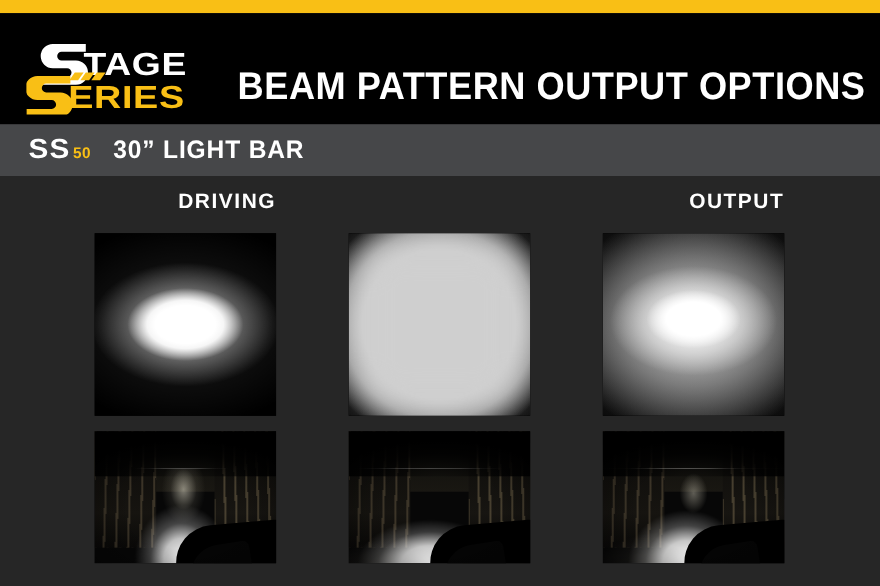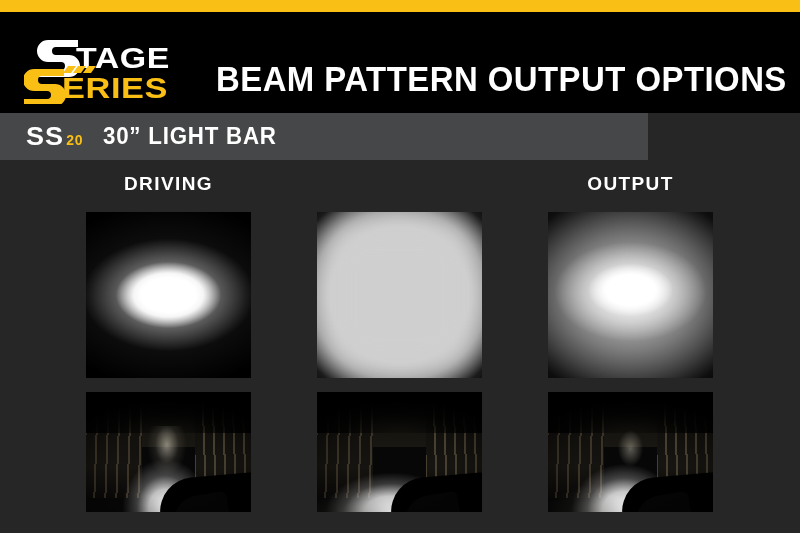--- a/index.html
+++ b/index.html
@@ -30,21 +30,21 @@
     font-family:"Liberation Sans", sans-serif;
     font-size:35px; line-height:40px;
     font-weight:700; color:#ffffff;
     letter-spacing:0.5px;
     transform:scaleX(0.94); transform-origin:left center;
     white-space:nowrap;
   }
 
   
   .subtitle-bar {
-    position:absolute; left:0; top:113px; width:648px; height:47px;
+    position:absolute; left:0; top:113px; width:800px; height:47px;
     background:#464749;
     display:flex; align-items:center;
   }
   .ss-badge {
     margin-left:26px;
     display:flex; align-items:baseline;
     font-family:"Liberation Sans", sans-serif;
     font-weight:700; color:#ffffff;
     letter-spacing:1px;
   }
@@ -53,21 +53,21 @@
   .subtitle-text {
     margin-left:20px;
     font-size:23px; font-weight:700; color:#ffffff;
     letter-spacing:0.8px; white-space:nowrap;
     transform:scaleX(0.97); transform-origin:left center;
   }
 
   
   .col-label {
     position:absolute; top:173px;
-    width:165px; text-align:center;
+    width:165px; text-align:right;
     font-size:19px; font-weight:700; color:#ffffff;
     letter-spacing:1.4px;
   }
   .col-label.c1 { left:86px; }
   .col-label.c2 { left:317px; }
   .col-label.c3 { left:548px; }
 
   
   .beam {
     position:absolute; top:212px; width:165px; height:166px;
@@ -184,21 +184,21 @@
         <text x="38" y="62" font-family="Liberation Sans, sans-serif" font-size="29" font-weight="700" fill="#f9bf15" letter-spacing="0.5" textLength="106" lengthAdjust="spacingAndGlyphs">ERIES</text>
       </svg>
     </div>
 
     <div class="main-title">BEAM PATTERN OUTPUT OPTIONS</div>
   </div>
 
   <div class="subtitle-bar">
     <div class="ss-badge">
       <span class="ss-main">SS</span>
-      <span class="ss-sub">20</span>
+      <span class="ss-sub">50</span>
     </div>
     <div class="subtitle-text">30” LIGHT BAR</div>
   </div>
 
   <div class="col-label c1">DRIVING</div>
   <div class="col-label c3">OUTPUT</div>
 
   <div class="beam c1">
     <div class="glow glow-driving"></div>
   </div>

